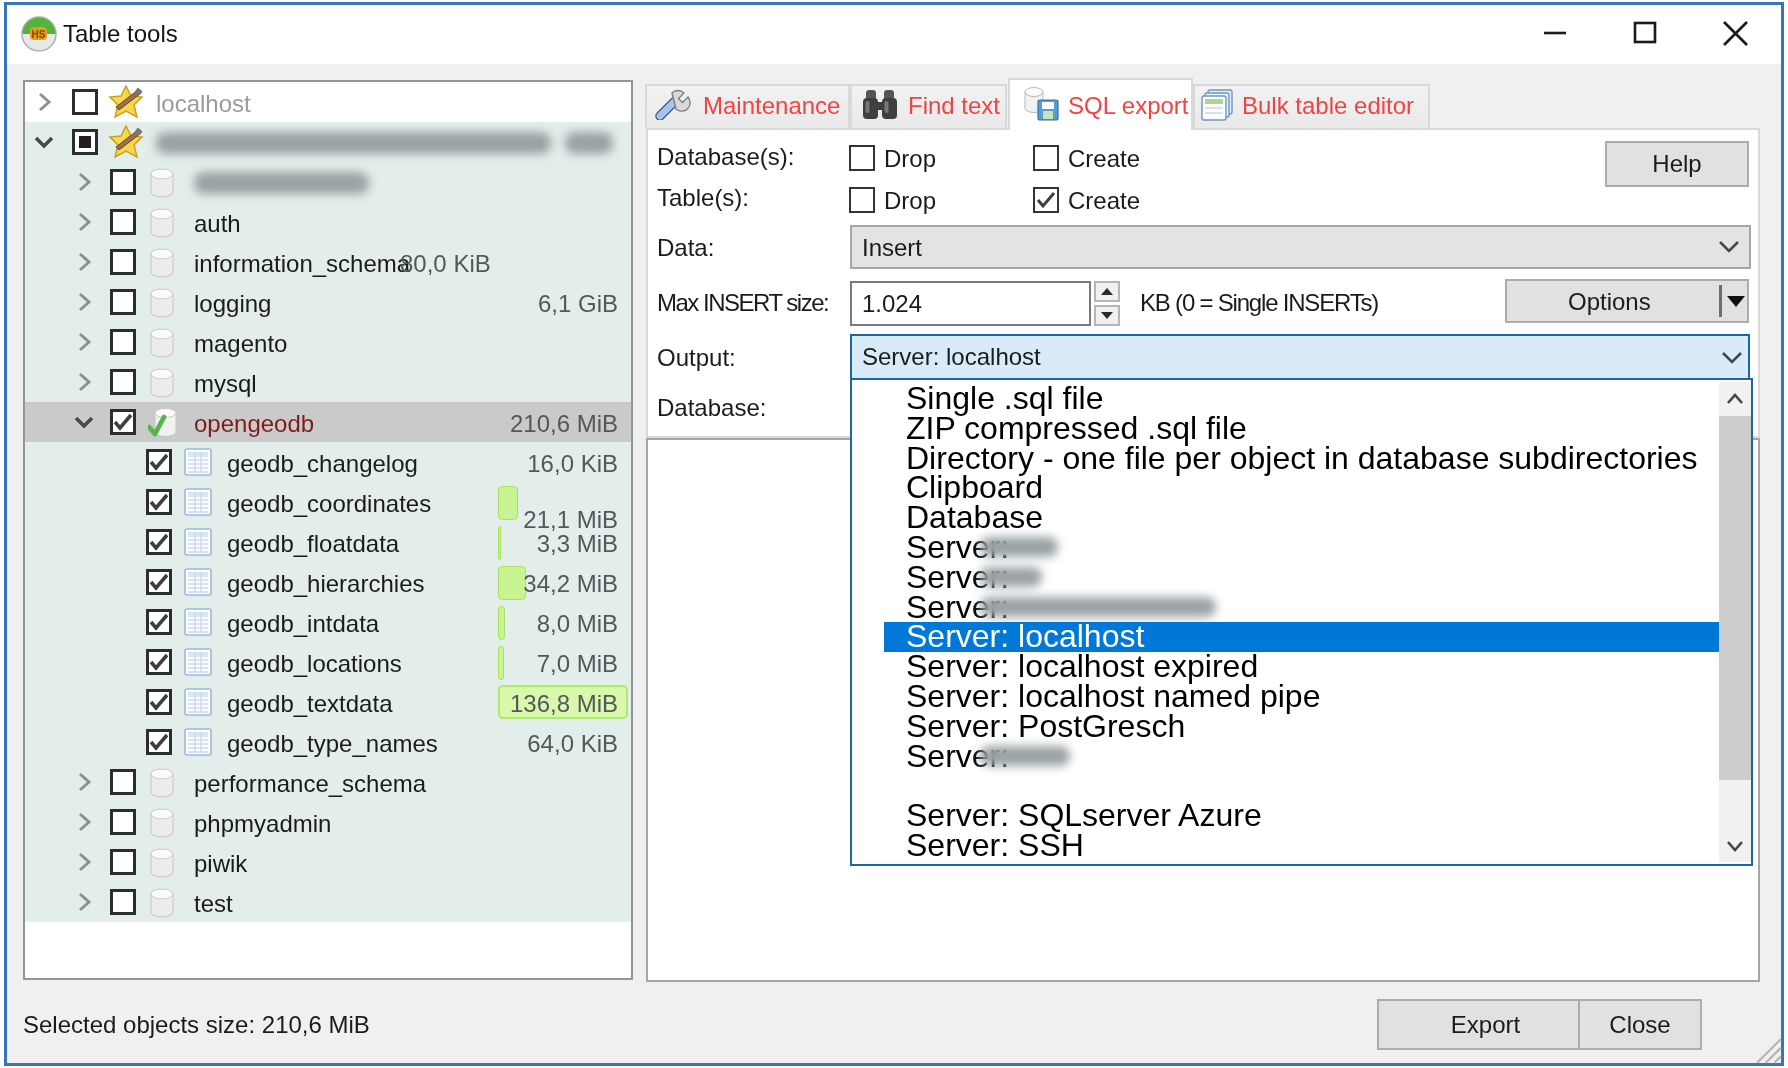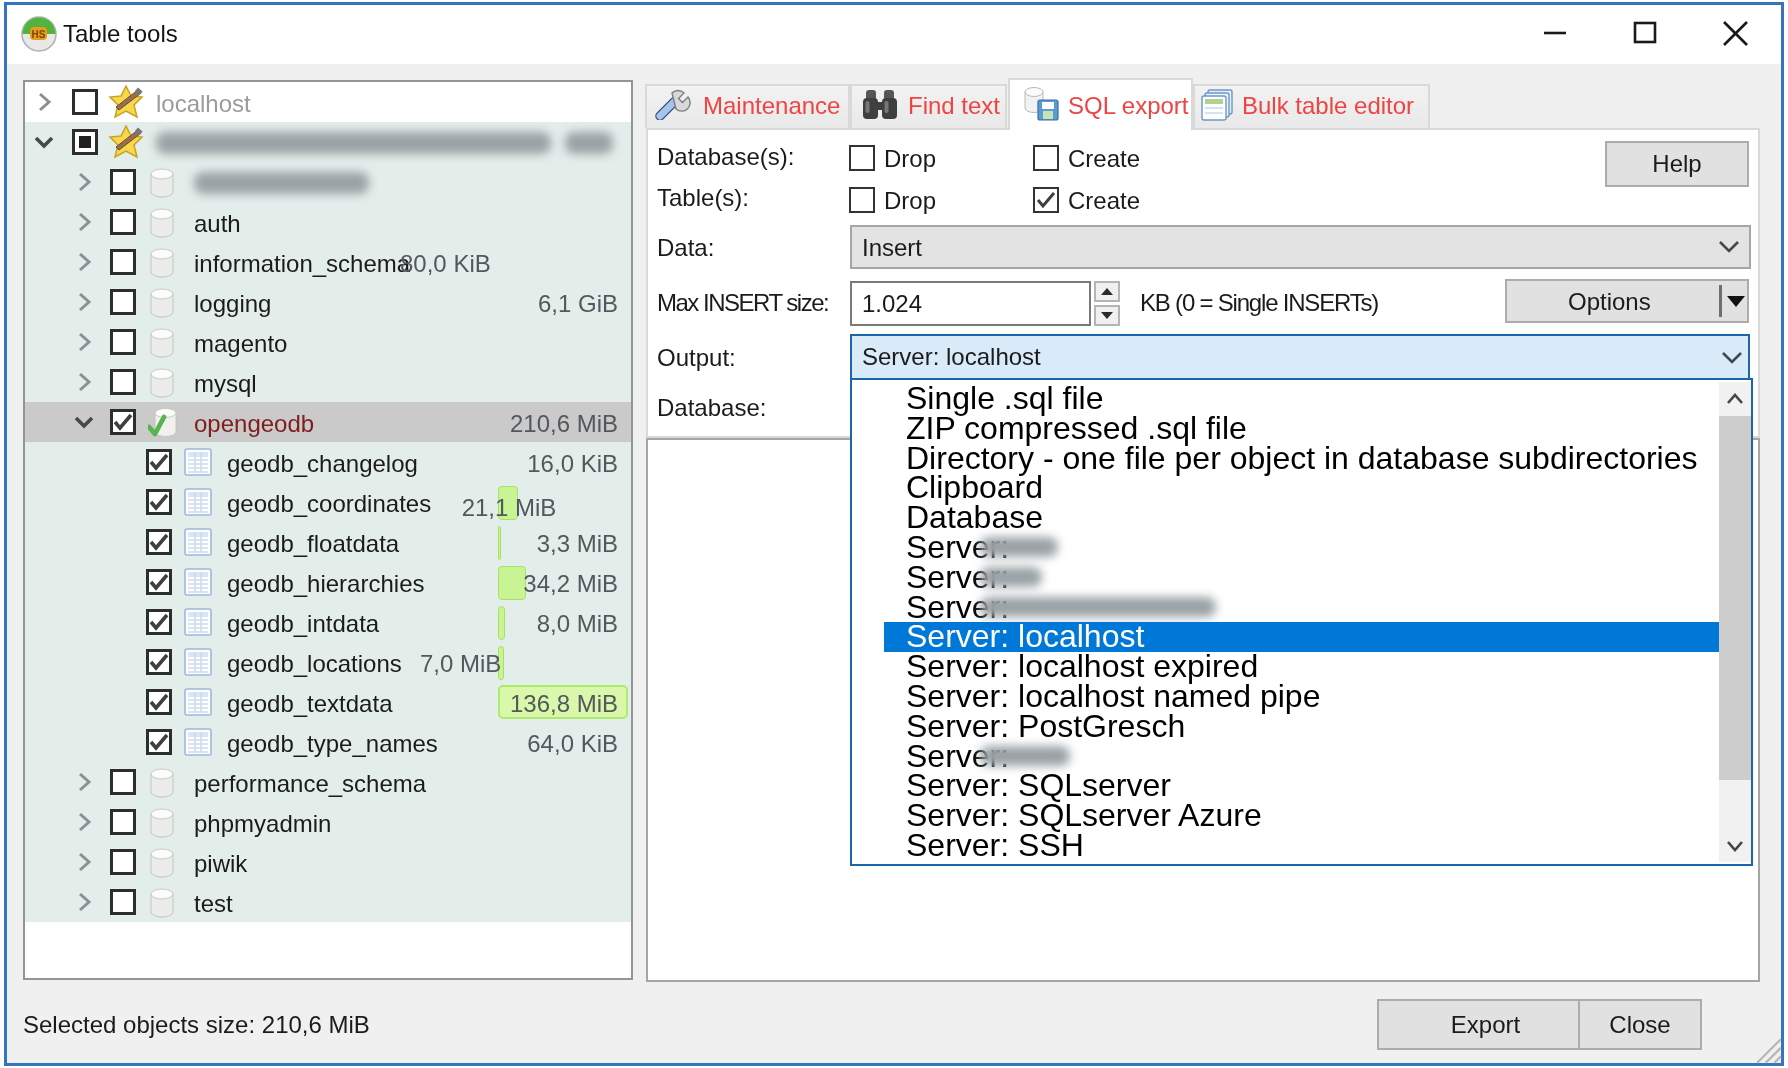--- a/index.html
+++ b/index.html
@@ -168,21 +168,21 @@
     <rect x="4" y="4" width="20" height="5" fill="#d9e6f5"></rect>
     <line x1="4" y1="12" x2="24" y2="12" stroke="#c9d9ee" stroke-width="1.4"></line>
     <line x1="4" y1="16" x2="24" y2="16" stroke="#c9d9ee" stroke-width="1.4"></line>
     <line x1="4" y1="20" x2="24" y2="20" stroke="#c9d9ee" stroke-width="1.4"></line>
     <line x1="4" y1="24" x2="24" y2="24" stroke="#c9d9ee" stroke-width="1.4"></line>
     <line x1="11" y1="4" x2="11" y2="24" stroke="#c9d9ee" stroke-width="1.4"></line>
     <line x1="17" y1="4" x2="17" y2="24" stroke="#c9d9ee" stroke-width="1.4"></line>
   </svg>
 <span class="abs tn" style="left:227px;top:484px;color:#1b1b1b">geodb_coordinates</span>
 <div class="abs" style="left:498px;top:486px;width:20px;height:34px;background:#c9f494;border:1px solid #a8e05f;border-radius:4px"></div>
-<span class="abs ts" style="left:400px;top:488px;width:218px;text-align:center">21,1 MiB</span>
+<span class="abs ts" style="left:400px;top:500px;width:218px;text-align:right">21,1 MiB</span>
 <div class="cb abs" style="left:146px;top:529px">
     <svg width="22" height="20" style="position:absolute;left:-1px;top:0px" viewBox="0 0 22 20">
       <polyline points="3,10 8,16 19,3" fill="none" stroke="#3d4042" stroke-width="3.6"></polyline>
     </svg>
   </div>
 <svg class="abs" style="left:184px;top:528px" width="28" height="28" viewBox="0 0 28 28">
     <rect x="1" y="1" width="26" height="26" rx="2" fill="#fdfdfd" stroke="#9db8dd" stroke-width="1.6"></rect>
     <rect x="4" y="4" width="20" height="5" fill="#d9e6f5"></rect>
     <line x1="4" y1="12" x2="24" y2="12" stroke="#c9d9ee" stroke-width="1.4"></line>
     <line x1="4" y1="16" x2="24" y2="16" stroke="#c9d9ee" stroke-width="1.4"></line>
@@ -240,21 +240,21 @@
     <rect x="4" y="4" width="20" height="5" fill="#d9e6f5"></rect>
     <line x1="4" y1="12" x2="24" y2="12" stroke="#c9d9ee" stroke-width="1.4"></line>
     <line x1="4" y1="16" x2="24" y2="16" stroke="#c9d9ee" stroke-width="1.4"></line>
     <line x1="4" y1="20" x2="24" y2="20" stroke="#c9d9ee" stroke-width="1.4"></line>
     <line x1="4" y1="24" x2="24" y2="24" stroke="#c9d9ee" stroke-width="1.4"></line>
     <line x1="11" y1="4" x2="11" y2="24" stroke="#c9d9ee" stroke-width="1.4"></line>
     <line x1="17" y1="4" x2="17" y2="24" stroke="#c9d9ee" stroke-width="1.4"></line>
   </svg>
 <span class="abs tn" style="left:227px;top:644px;color:#1b1b1b">geodb_locations</span>
 <div class="abs" style="left:498px;top:646px;width:6px;height:34px;background:#c9f494;border:1px solid #a8e05f;border-radius:4px"></div>
-<span class="abs ts" style="left:420px;top:644px;width:218px;text-align:left">7,0 MiB</span>
+<span class="abs ts" style="left:400px;top:644px;width:218px;text-align:right">7,0 MiB</span>
 <div class="cb abs" style="left:146px;top:689px">
     <svg width="22" height="20" style="position:absolute;left:-1px;top:0px" viewBox="0 0 22 20">
       <polyline points="3,10 8,16 19,3" fill="none" stroke="#3d4042" stroke-width="3.6"></polyline>
     </svg>
   </div>
 <svg class="abs" style="left:184px;top:688px" width="28" height="28" viewBox="0 0 28 28">
     <rect x="1" y="1" width="26" height="26" rx="2" fill="#fdfdfd" stroke="#9db8dd" stroke-width="1.6"></rect>
     <rect x="4" y="4" width="20" height="5" fill="#d9e6f5"></rect>
     <line x1="4" y1="12" x2="24" y2="12" stroke="#c9d9ee" stroke-width="1.4"></line>
     <line x1="4" y1="16" x2="24" y2="16" stroke="#c9d9ee" stroke-width="1.4"></line>
@@ -425,21 +425,20 @@
 <div class="li" style="top:93.4px">Clipboard</div>
 <div class="li" style="top:123.2px">Database</div>
 <div class="li" style="top:153.0px">Server: <div class="blurb2" style="left:96px;width:78px"></div></div>
 <div class="li" style="top:182.8px">Server: <div class="blurb2" style="left:96px;width:62px"></div></div>
 <div class="li" style="top:212.6px">Server: <div class="blurb2" style="left:96px;width:236px"></div></div>
 <div class="li sel" style="top:242.4px">Server: localhost</div>
 <div class="li" style="top:272.2px">Server: localhost expired</div>
 <div class="li" style="top:302.0px">Server: localhost named pipe</div>
 <div class="li" style="top:331.8px">Server: PostGresch</div>
 <div class="li" style="top:361.6px">Server: <div class="blurb2" style="left:96px;width:90px"></div></div>
-<div class="li" style="top:391.4px">Server: SQLserver</div>
 <div class="li" style="top:421.2px">Server: SQLserver Azure</div>
 <div class="li" style="top:451.0px">Server: SSH</div>
 </div>
 <div class="abs" style="left:1719px;top:382px;width:32px;height:480px;background:#f1f1f1"></div>
 <div class="abs" style="left:1719px;top:416px;width:32px;height:364px;background:#cdcdcd"></div>
 <svg class="abs" style="left:1726px;top:393px" width="18" height="12" viewBox="0 0 18 12">
     <polyline points="2,10 9,2 16,10" fill="none" stroke="#454545" stroke-width="2.6"></polyline>
   </svg>
 <svg class="abs" style="left:1726px;top:840px" width="18" height="12" viewBox="0 0 18 12">
     <polyline points="2,2 9,10 16,2" fill="none" stroke="#454545" stroke-width="2.6"></polyline>

